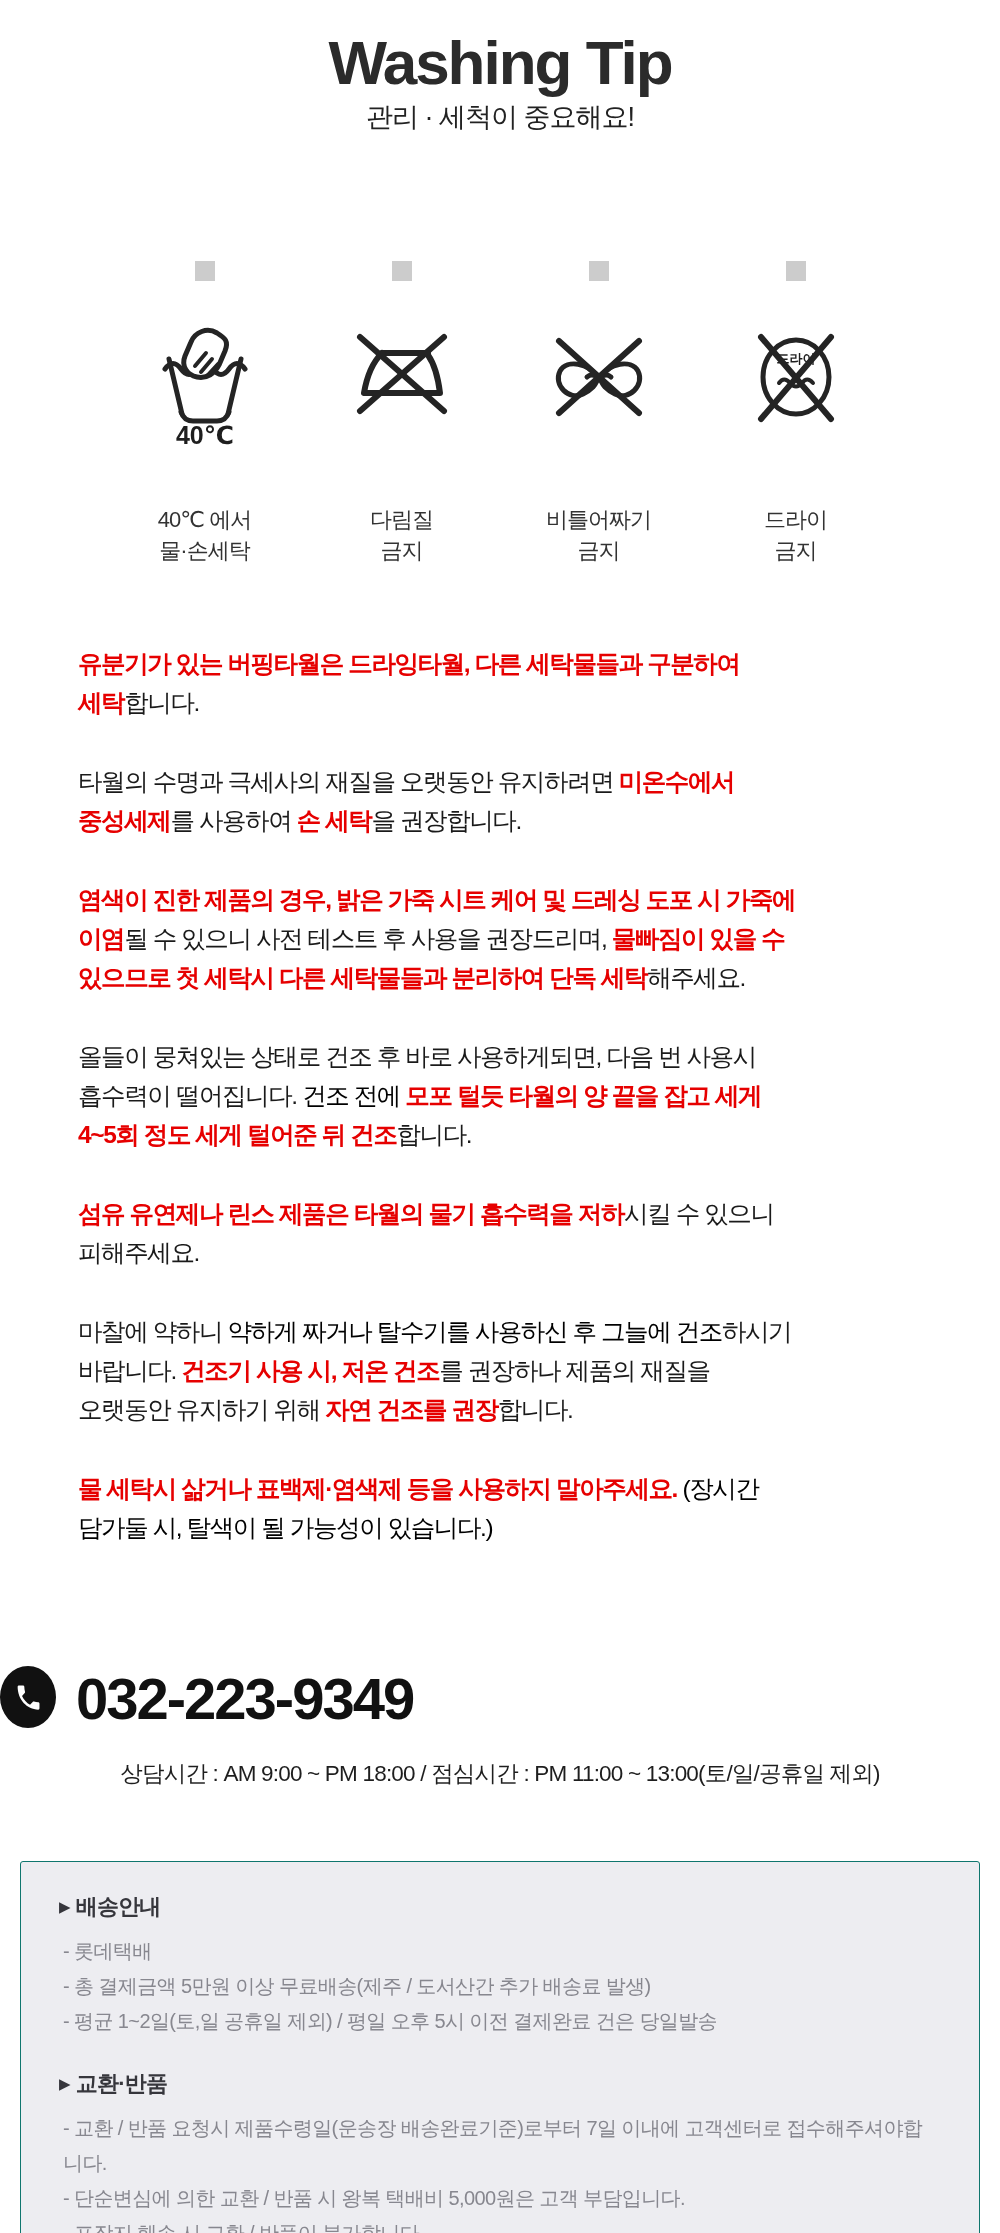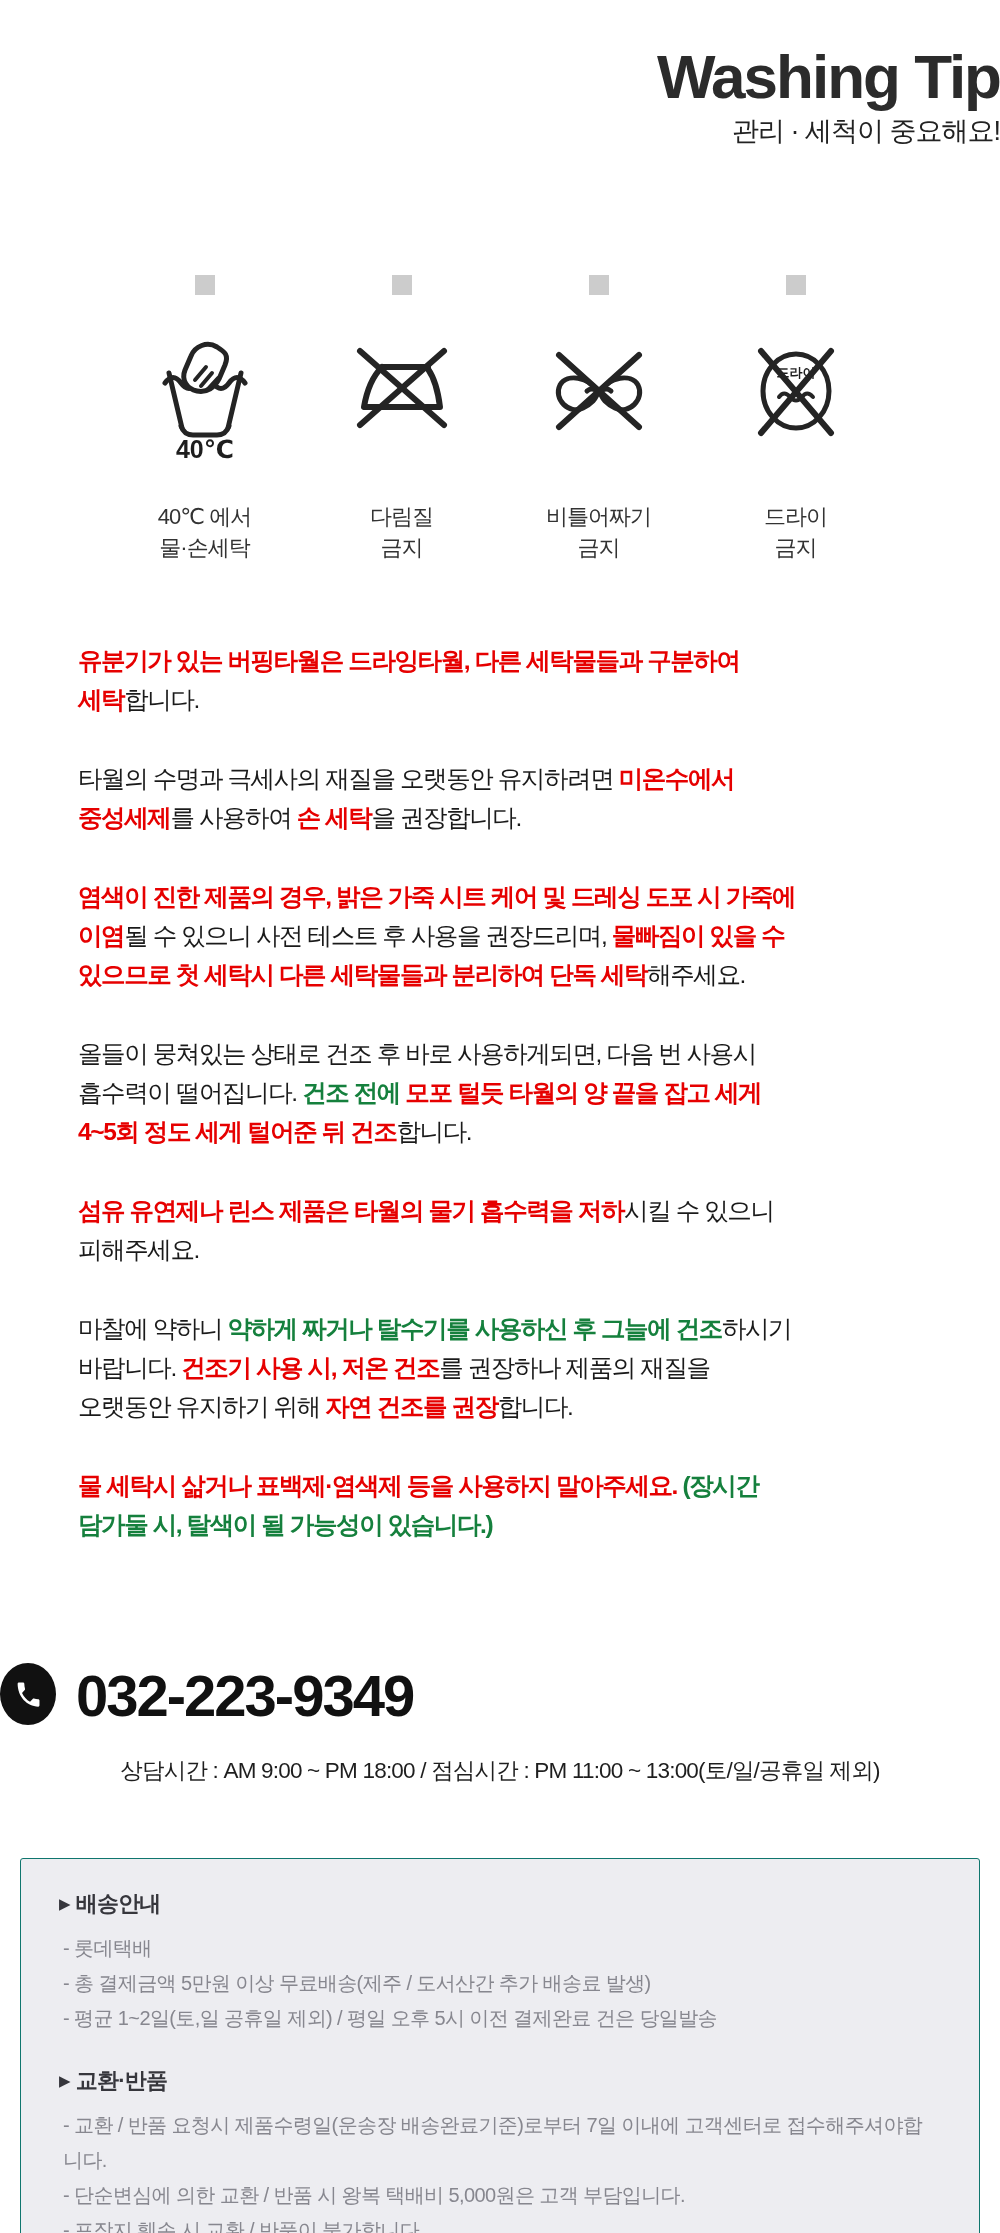--- a/index.html
+++ b/index.html
@@ -5,21 +5,21 @@
   * { margin: 0; padding: 0; box-sizing: border-box; }
   html, body { background: #ffffff; }
   body {
     width: 1000px; height: 2233px; overflow: hidden;
     font-family: "Liberation Sans", "DejaVu Sans", sans-serif;
     color: #1a1a1a;
   }
   .page { width: 1000px; }
 
   
-  .header { text-align: right; padding-top: 44px; }
+  .header { text-align: center; padding-top: 30px; }
   .title {
     font-size: 62px; font-weight: 800; color: #2b2b2b;
     letter-spacing: -2px; line-height: 1.05;
   }
   .subtitle {
     margin-top: 4px; font-size: 27px; color: #222222;
     letter-spacing: -1px;
   }
 
   
@@ -27,35 +27,35 @@
     margin-top: 126px;
     display: flex; justify-content: center;
   }
   .icon-col { width: 197px; text-align: center; }
   .gray-square {
     width: 20px; height: 20px; background: #cccccc; margin: 0 auto;
   }
   .icon-art { margin-top: 36px; height: 130px; }
   .icon-art svg { display: block; margin: 0 auto; }
   .icon-label {
-    margin-top: 40px; font-size: 22px; color: #333333;
+    margin-top: 57px; font-size: 22px; color: #333333;
     line-height: 31px; letter-spacing: -1px;
   }
 
   
   .paragraphs {
     width: 878px; padding: 0 78px; margin-top: 78px;
   }
   .para {
     font-size: 24.5px; line-height: 39px; letter-spacing: -1.4px;
     margin-bottom: 40px; color: #1a1a1a; font-weight: 400;
     word-break: keep-all;
   }
   .seg-plain { color: #1a1a1a; font-weight: 400; }
-  .seg-bold  { color: #15803d; font-weight: 700; }
+  .seg-bold  { color: #000000; font-weight: 400; }
   .seg-red   { color: #e60000; font-weight: 700; }
 
   
   .contact { text-align: center; margin-top: 118px; }
   .phone-row {
     display: flex; align-items: center; justify-content: flex-start; gap: 20px;
   }
   .phone-number {
     font-size: 58px; font-weight: 800; color: #111111; letter-spacing: -2px;
   }

